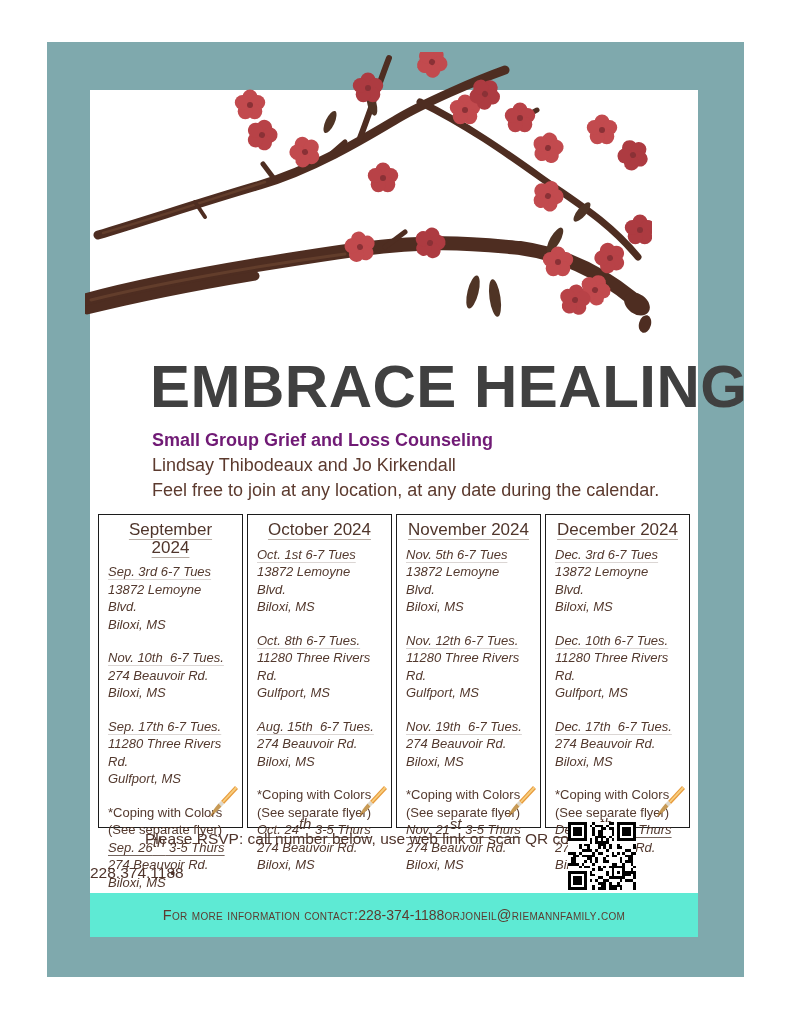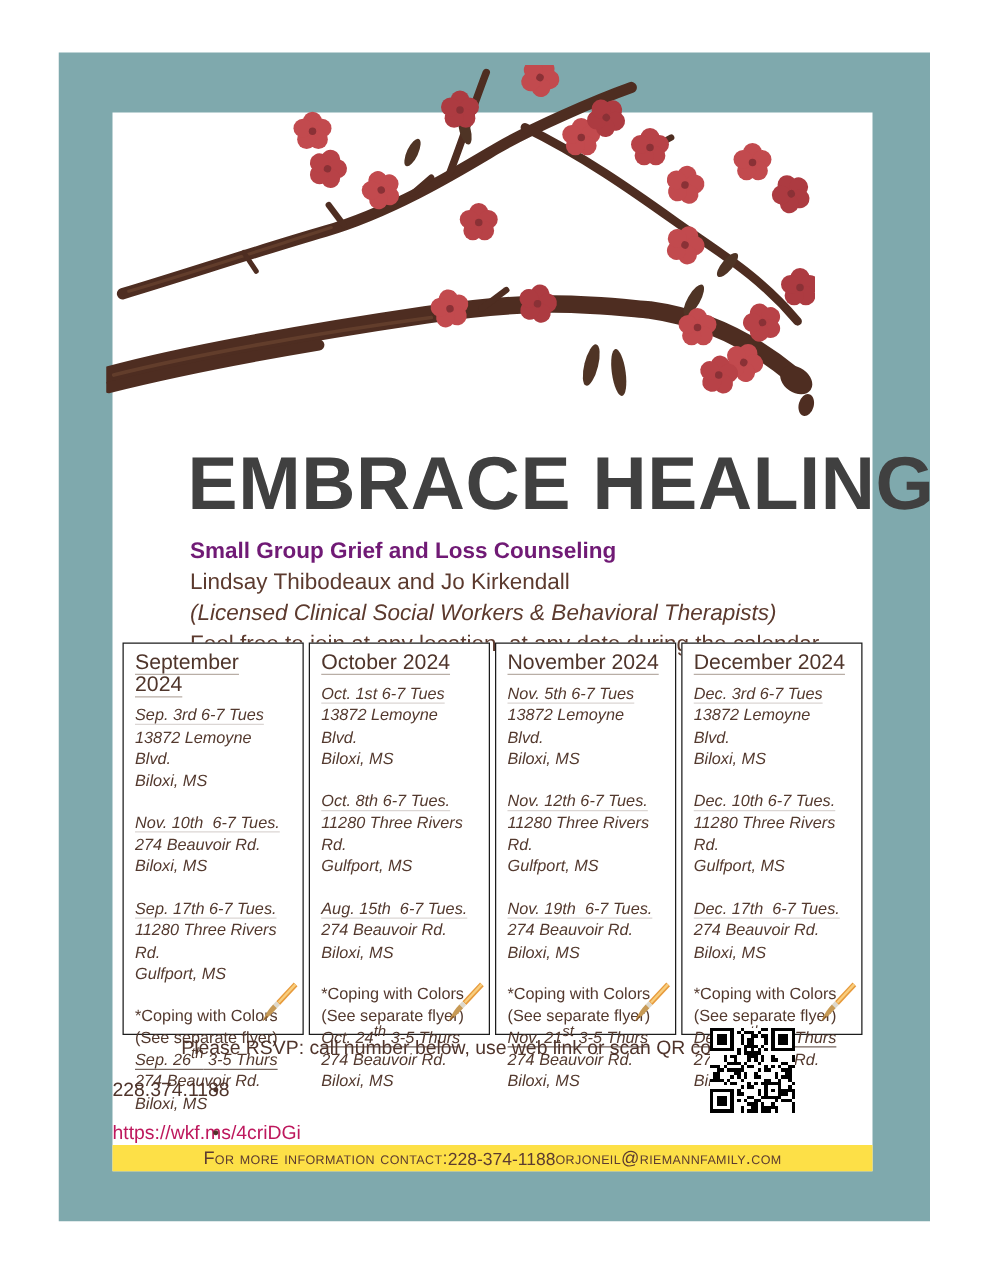--- a/index.html
+++ b/index.html
@@ -19,66 +19,65 @@
   .intro .b{font-weight:700;color:#701a75;}
   .intro .i{font-style:italic;}
 
   .calendar{position:absolute;left:8px;top:424px;width:592px;display:flex;gap:4px;}
   .col{
     flex:1 1 0;border:1.5px solid #1c1c1c;background:#fff;box-sizing:border-box;
     padding:6px 9px 6px 9px;height:314px;position:relative;color:#53392E;
     font-size:13px;line-height:17.5px;
   }
   .month{
-    text-align:left;font-size:17px;margin-bottom:7px;color:#4F352B;
+    text-align:center;font-size:17px;margin-bottom:7px;color:#4F352B;
     text-decoration:underline;text-decoration-thickness:1px;
     text-decoration-color:#b9aea6;text-underline-offset:4px;
   }
   .session{margin-bottom:16px;}
   .date{
     white-space:pre-wrap;
     text-decoration:underline;text-decoration-thickness:1px;
     text-decoration-color:rgba(90,70,60,.22);text-underline-offset:3px;font-style:italic;
   }
   .addr{font-style:italic;}
   .coping{margin-top:15px;}
   .cop-date{text-decoration-color:rgba(70,50,40,.75);}
-  sup{font-size:12px;line-height:0;}
+  sup{font-size:15px;line-height:0;}
   .brush{position:absolute;right:3px;bottom:8px;width:32px;height:34px;}
 
   .rsvp{position:absolute;left:0;top:740px;width:100%;color:#4F342B;}
   .rsvp-heading{margin-left:55px;font-size:15.5px;}
   .rsvp-list{margin:6px 0 0 0;padding:0;list-style:none;font-size:15.5px;}
   .rsvp-list li{position:relative;margin-top:16px;}
   .rsvp-list li:before{content:"•";position:absolute;left:80px;font-size:15px;}
   .rsvp-link{color:#be185d;text-decoration:none;}
 
   .qr{position:absolute;left:478px;top:731px;width:68px;height:70px;z-index:4;}
 
   .footer{
-    position:absolute;left:0;bottom:0;width:100%;height:21px;background:#fde047;
+    position:absolute;left:0;bottom:0;width:100%;height:44px;background:#5eead4;
     display:flex;align-items:center;justify-content:center;
     color:#5C3B30;white-space:nowrap;
   }
   .footer .sc{font-variant:small-caps;font-size:14.5px;letter-spacing:.3px;}
   .footer .num{font-size:14px;}
 </style>
 </head>
 <body>
 
 <div class="teal-frame"></div>
 
 <div class="page">
 
   <div class="title">EMBRACE HEALING</div>
 
   <div class="intro">
     <div class="b">Small Group Grief and Loss Counseling</div>
     <div>Lindsay Thibodeaux and Jo Kirkendall</div>
-    <div class="i">(Licensed Clinical Social Workers &amp; Behavioral Therapists)</div>
     <div>Feel free to join at any location, at any date during the calendar.</div>
   </div>
 
   <div class="calendar" id="calendar">
   <div class="col">
     <div class="month">September 2024</div>
 
     <div class="session">
       <div class="date">Sep. 3rd 6-7 Tues</div>
       <div class="addr">13872 Lemoyne Blvd.</div>

